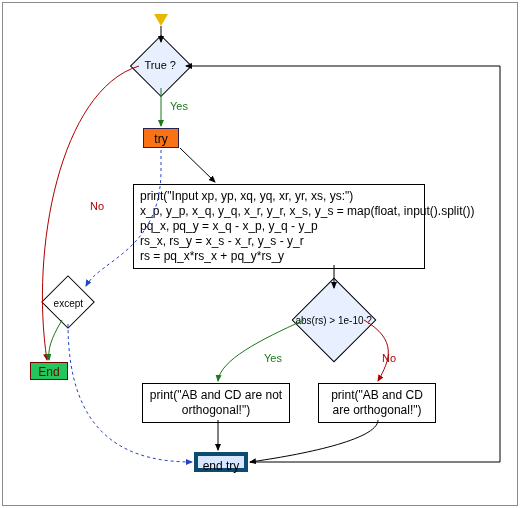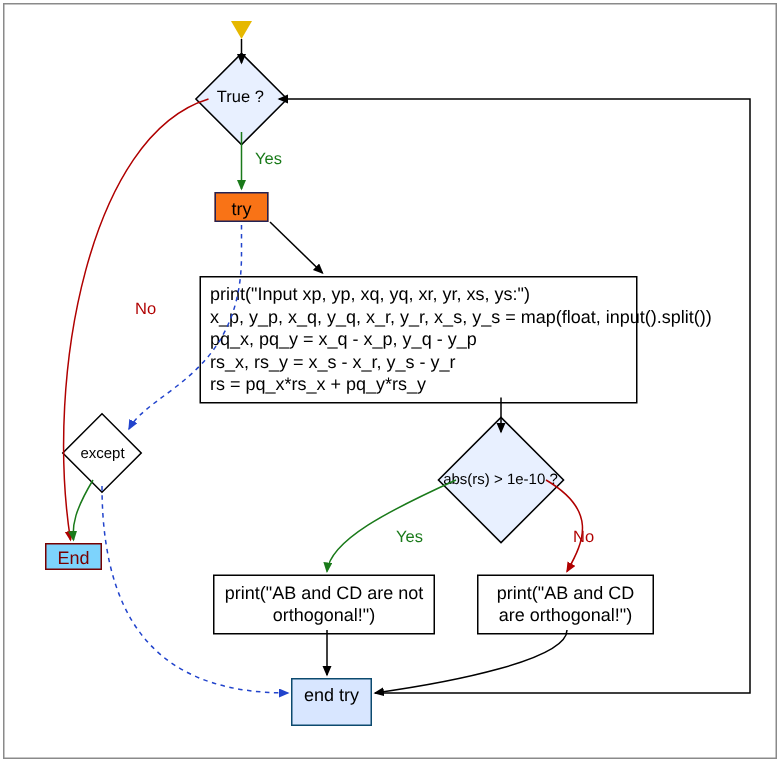--- a/index.html
+++ b/index.html
@@ -45,27 +45,27 @@
 </div>
 <span class="leg yes" style="left:264px;top:352px">Yes</span>
 <span class="leg no" style="left:382px;top:352px">No</span>
 
 <div class="node rect" style="left:142px;top:383px;width:148px;white-space:pre-line"><span>print("AB and CD are not
 orthogonal!")</span></div>
 
 <div class="node rect" style="left:318px;top:383px;width:118px;white-space:pre-line"><span>print("AB and CD
 are orthogonal!")</span></div>
 
-<div class="node" style="left:194px;top:452px;width:54px;height:32px;background:#d8e6ff;border:1px solid #0c4a6e;line-height:20px"><span>end try</span></div>
+<div class="node" style="left:194px;top:452px;width:54px;height:20px;background:#d8e6ff;border:4px solid #0c4a6e;line-height:20px"><span>end try</span></div>
 
 <div class="node diamond" style="left:49px;top:283px;width:38px;height:38px;background:#fff">
   <span style="width:50px;position:relative;top:13px;left:-6px;font-size:10px">except</span>
 </div>
 
-<div class="node" style="left:30px;top:362px;width:38px;height:18px;background:#7dd3fc;border:1px solid #700;color:#700;line-height:18px"><span>End</span></div>
+<div class="node" style="left:30px;top:362px;width:38px;height:18px;background:#22c55e;border:1px solid #700;color:#700;line-height:18px"><span>End</span></div>
 
 <svg width="520" height="508">
   <defs>
     <marker id="ah" markerWidth="8" markerHeight="8" refX="6" refY="3" orient="auto">
       <path d="M0,0 L7,3 L0,6 Z" fill="#000"></path>
     </marker>
     <marker id="ahg" markerWidth="8" markerHeight="8" refX="6" refY="3" orient="auto">
       <path d="M0,0 L7,3 L0,6 Z" fill="#1a7a1a"></path>
     </marker>
     <marker id="ahr" markerWidth="8" markerHeight="8" refX="6" refY="3" orient="auto">

